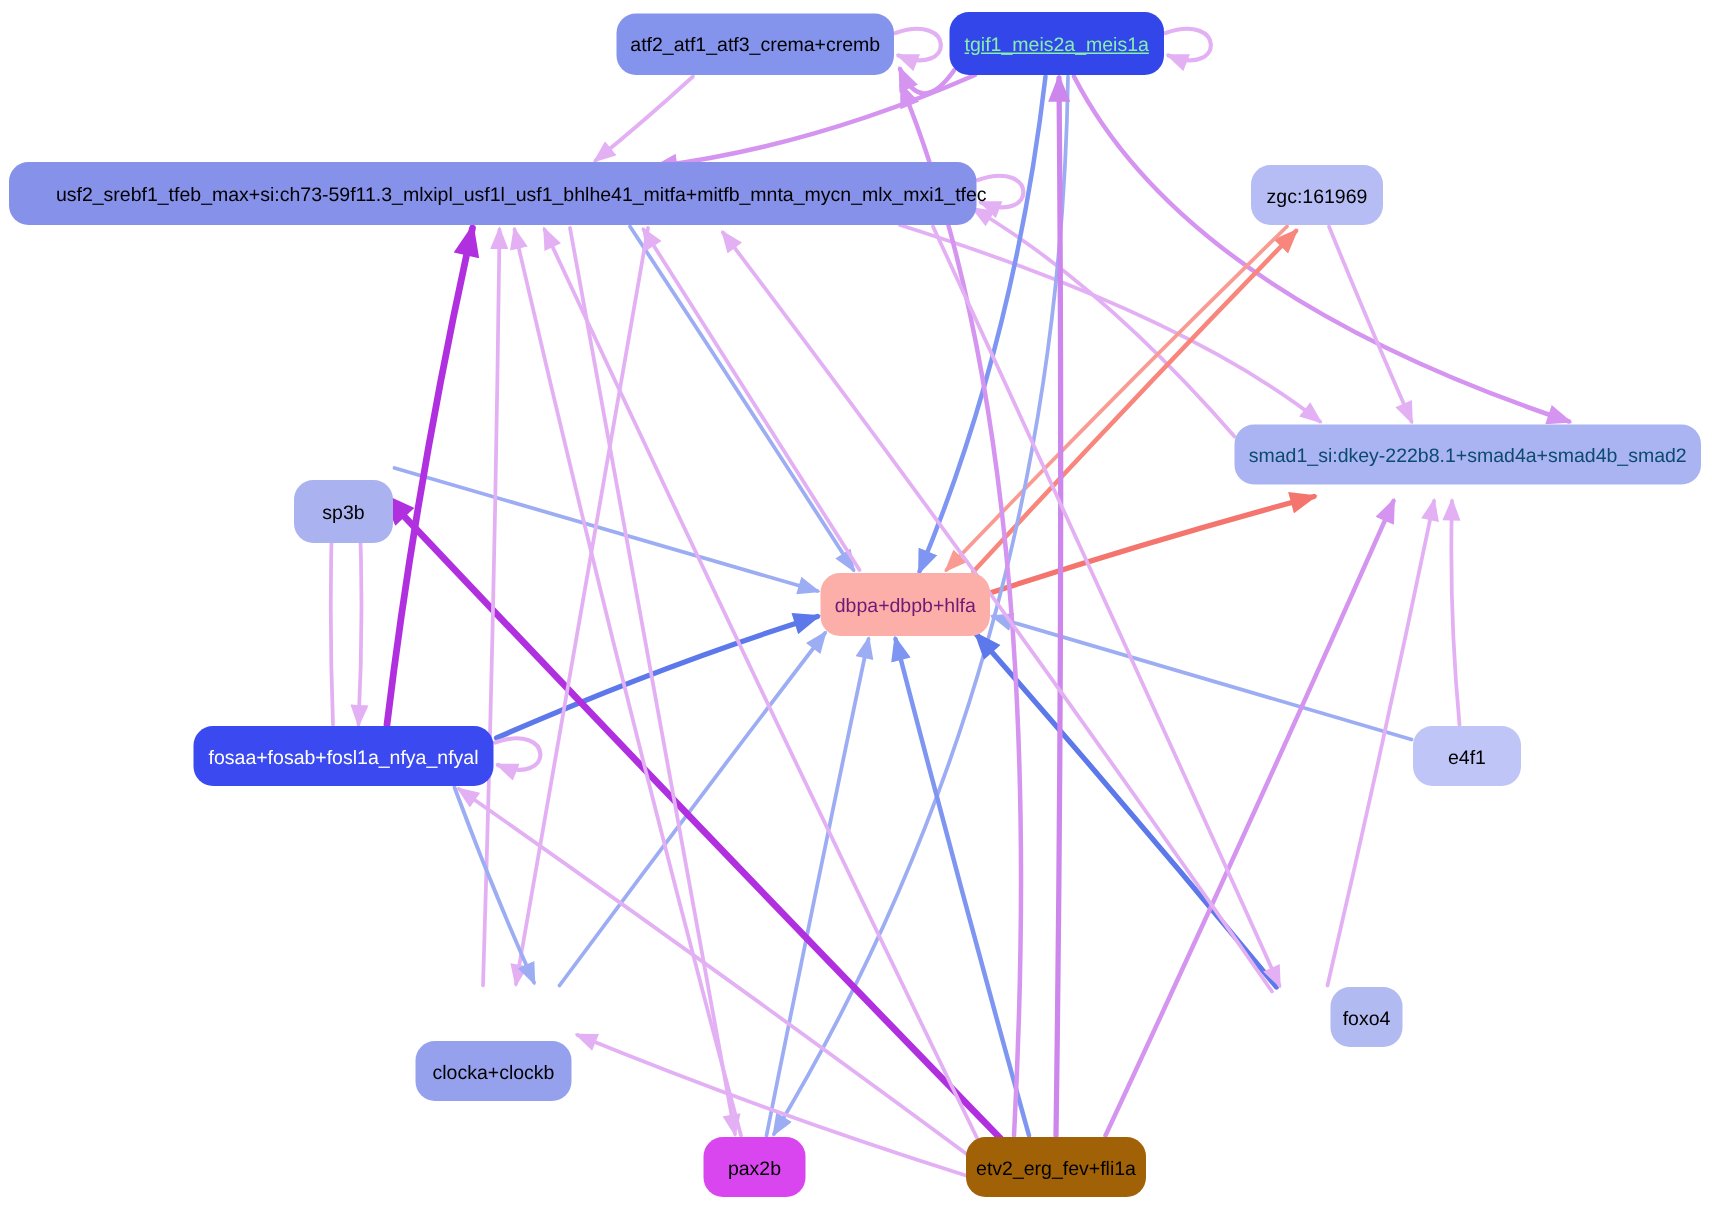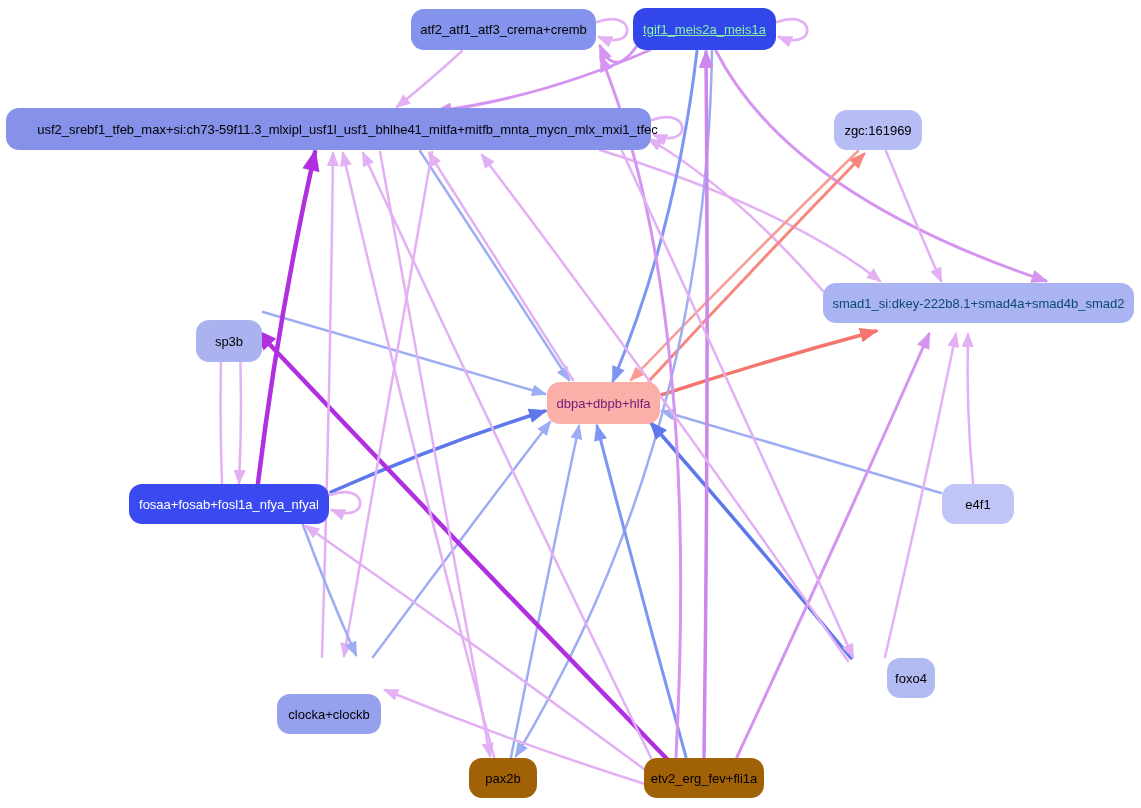--- a/index.html
+++ b/index.html
@@ -116,16 +116,16 @@
       <div class="node" style="left: 633px; top: 8px; width: 143px; height: 42px; background: rgb(50, 70, 233); color: #86efac; text-decoration: underline;">tgif1_meis2a_meis1a</div>
       <div class="node" style="left: 834px; top: 110px; width: 88px; height: 40px; background: rgb(182, 188, 244); color: rgb(0, 0, 0);">zgc:161969</div>
       <div class="node" style="left: 6px; top: 108px; width: 645px; height: 42px; background: rgb(134, 145, 234); color: rgb(0, 0, 0); padding-left: 44px;">usf2_srebf1_tfeb_max+si:ch73-59f11.3_mlxipl_usf1l_usf1_bhlhe41_mitfa+mitfb_mnta_mycn_mlx_mxi1_tfec</div>
       <div class="node" style="left: 196px; top: 282px; width: 66px; height: 42px; background: rgb(170, 179, 240); color: rgb(0, 0, 0); margin-top: 38px;">sp3b</div>
       <div class="node" style="left: 823px; top: 283px; width: 311px; height: 40px; background: rgb(170, 180, 242); color: #0c4a6e;">smad1_si:dkey-222b8.1+smad4a+smad4b_smad2</div>
       <div class="node" style="left: 547px; top: 382px; width: 113px; height: 42px; background: rgb(252, 175, 169); color: #701a75;">dbpa+dbpb+hlfa</div>
       <div class="node" style="left: 129px; top: 484px; width: 200px; height: 40px; background: rgb(59, 74, 240); color: rgb(255, 255, 255);">fosaa+fosab+fosl1a_nfya_nfyal</div>
       <div class="node" style="left: 942px; top: 484px; width: 72px; height: 40px; background: rgb(191, 197, 246); color: rgb(0, 0, 0);">e4f1</div>
       <div class="node" style="left: 277px; top: 658px; width: 104px; height: 40px; background: rgb(150, 161, 238); color: rgb(0, 0, 0); margin-top: 36px;">clocka+clockb</div>
       <div class="node" style="left: 844px; top: 658px; width: 48px; height: 40px; background: rgb(178, 186, 242); color: rgb(0, 0, 0); margin-left: 43px;">foxo4</div>
-      <div class="node" style="left: 469px; top: 758px; width: 68px; height: 40px; background: #a16207; color: rgb(0, 0, 0);">pax2b</div>
+      <div class="node" style="left: 469px; top: 758px; width: 68px; height: 40px; background: #d946ef; color: rgb(0, 0, 0);">pax2b</div>
       <div class="node" style="left: 644px; top: 758px; width: 120px; height: 40px; background: #a16207; color: rgb(0, 0, 0);">etv2_erg_fev+fli1a</div>
     </div>
 </div>
 
 </body></html>

